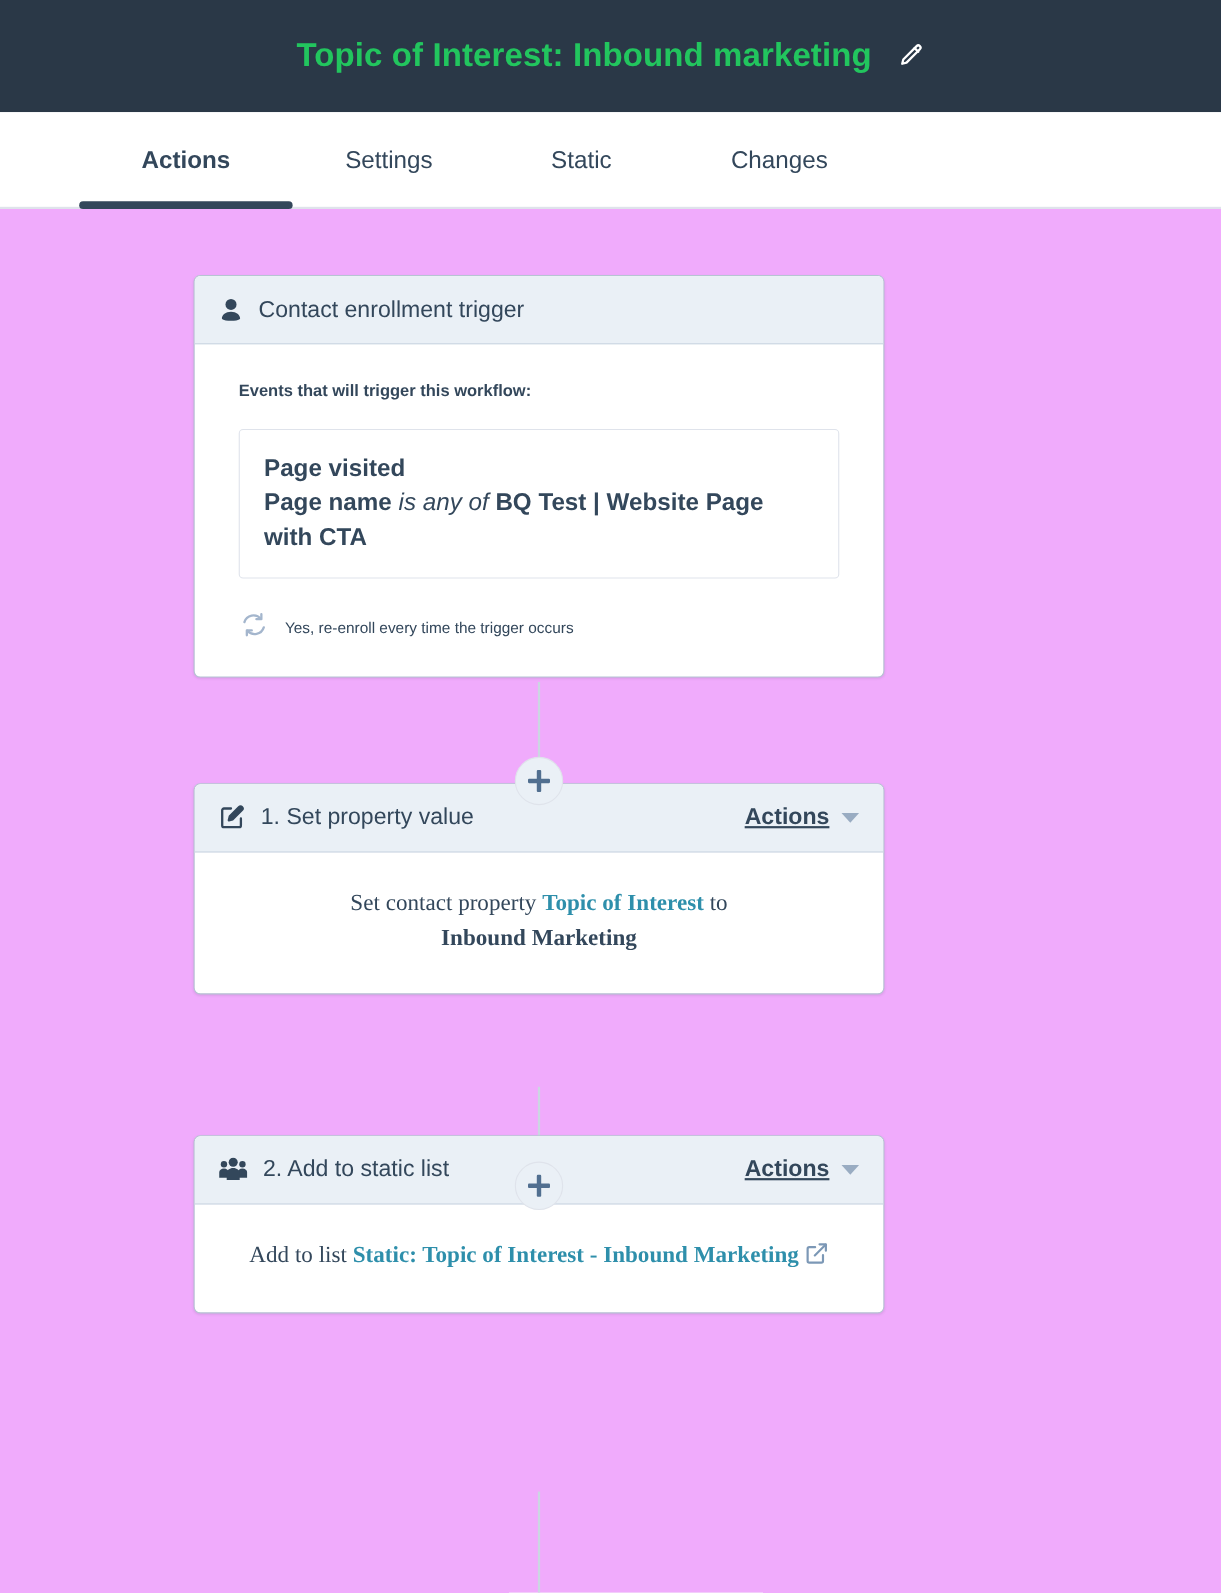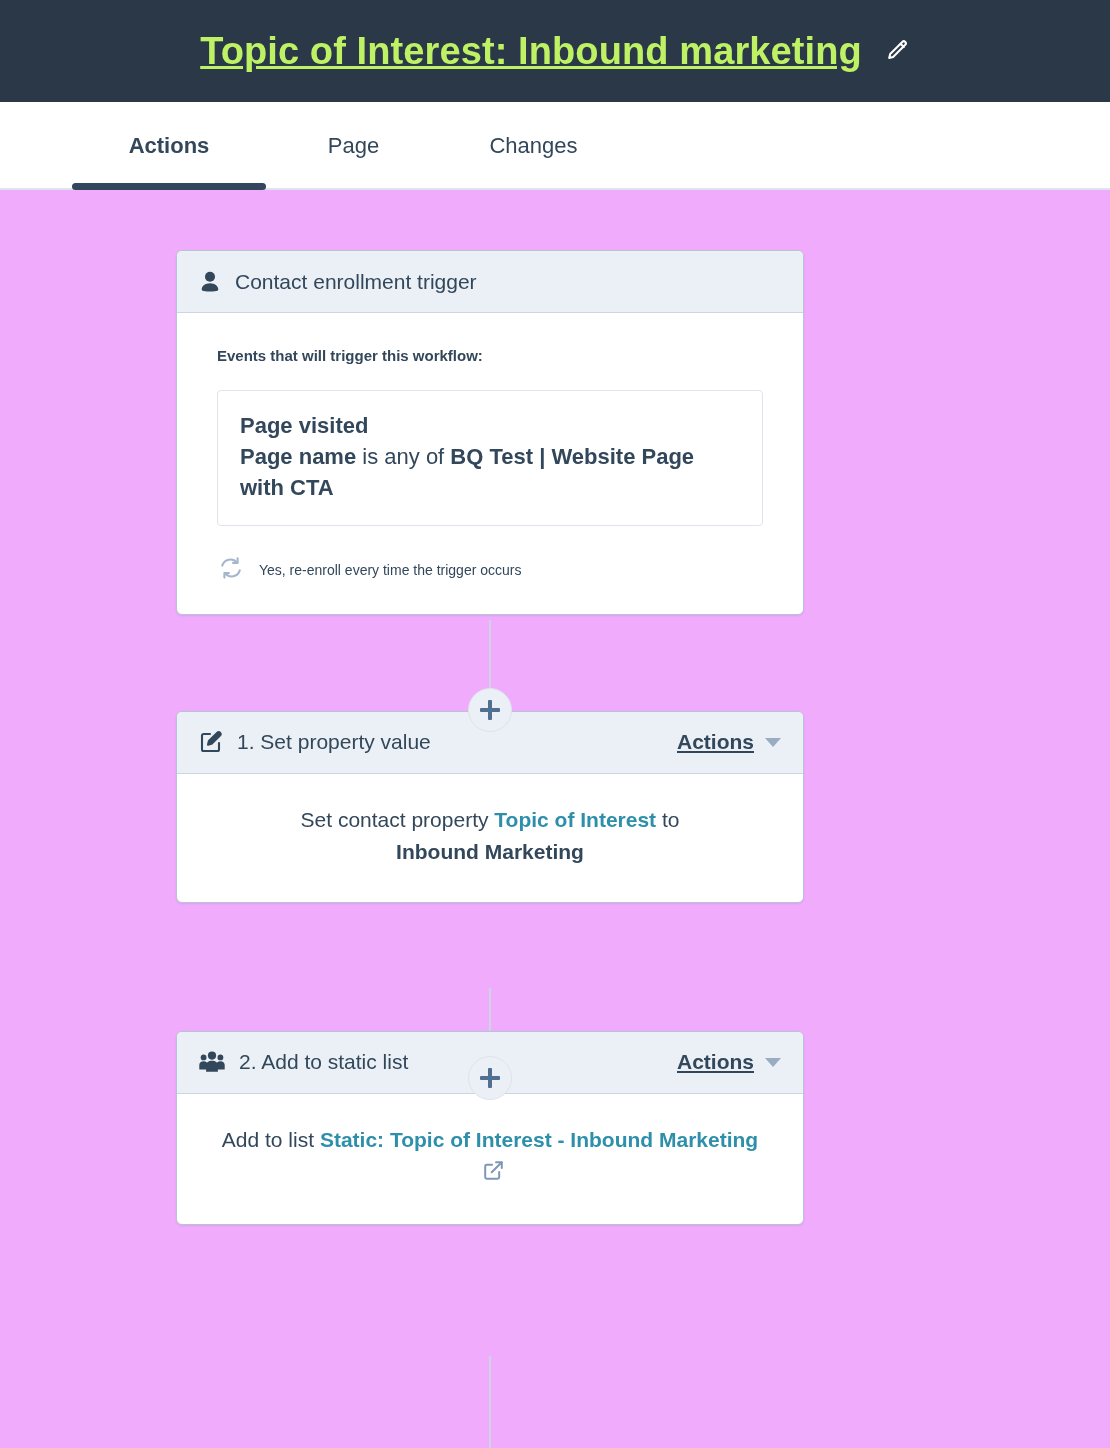--- a/index.html
+++ b/index.html
@@ -23,25 +23,24 @@
   
   .titlebar {
     height: 102px;
     background: #2a3847;
     display: flex;
     align-items: center;
     justify-content: center;
     gap: 22px;
   }
   .titlebar-title {
-    color: #bef264;
-    font-size: 38px;
+    color: #22c55e;
+    font-size: 30px;
     font-weight: bold;
     letter-spacing: .1px;
-    text-decoration: underline;
   }
   .pencil-icon { display: flex; align-items: center; }
   .pencil-icon svg { display: block; }
 
   
   .tabbar {
     height: 88px;
     background: #ffffff;
     position: relative;
     display: flex;
@@ -146,42 +145,42 @@
     color: #33475b;
     text-decoration: underline;
   }
   .caret {
     width: 0; height: 0;
     border-left: 8px solid transparent;
     border-right: 8px solid transparent;
     border-top: 9px solid #99acc2;
   }
 
-  .card-body { padding: 30px 40px 34px 40px; }
+  .card-body { padding: 30px 40px 34px 40px; font-family: Liberation Serif, serif; }
 
   
   .trigger-body { padding: 34px 40px 30px 40px; }
   .events-label {
     font-size: 15px;
     font-weight: bold;
     color: #33475b;
     margin-bottom: 26px;
   }
   .event-box {
     border: 1px solid #dfe3eb;
     border-radius: 4px;
     padding: 19px 22px 21px 22px;
   }
   .event-line {
     font-size: 22px;
     color: #33475b;
     line-height: 1.42;
   }
   .event-line b { font-weight: bold; }
-  .event-line .plain { font-weight: normal; }
+  .event-line .plain { font-weight: normal; font-style: italic; }
 
   .reenroll {
     display: flex;
     align-items: center;
     gap: 16px;
     margin-top: 30px;
     padding-left: 2px;
   }
   .reenroll .txt {
     font-size: 14px;
@@ -247,22 +246,25 @@
         <path d="M16.9 3.6a1.9 1.9 0 0 1 2.7 2.7L8.4 17.5l-3.6.9.9-3.6z"></path>
         <path d="M15.2 5.3l3.1 3.1"></path>
       </svg>
     </span>
   </div>
 
   <div class="tabbar">
     <div class="tab tab-actions active">
       <span>Actions</span>
     </div>
+    <div class="tab tab-settings">
+      <span>Settings</span>
+    </div>
     <div class="tab tab-goals">
-      <span>Page</span>
+      <span>Static</span>
     </div>
     <div class="tab tab-changes">
       <span>Changes</span>
     </div>
   </div>
 
   <div class="canvas">
     <div class="flow">
 
       <div class="connector" style="top:370px;height:180px;"></div>

